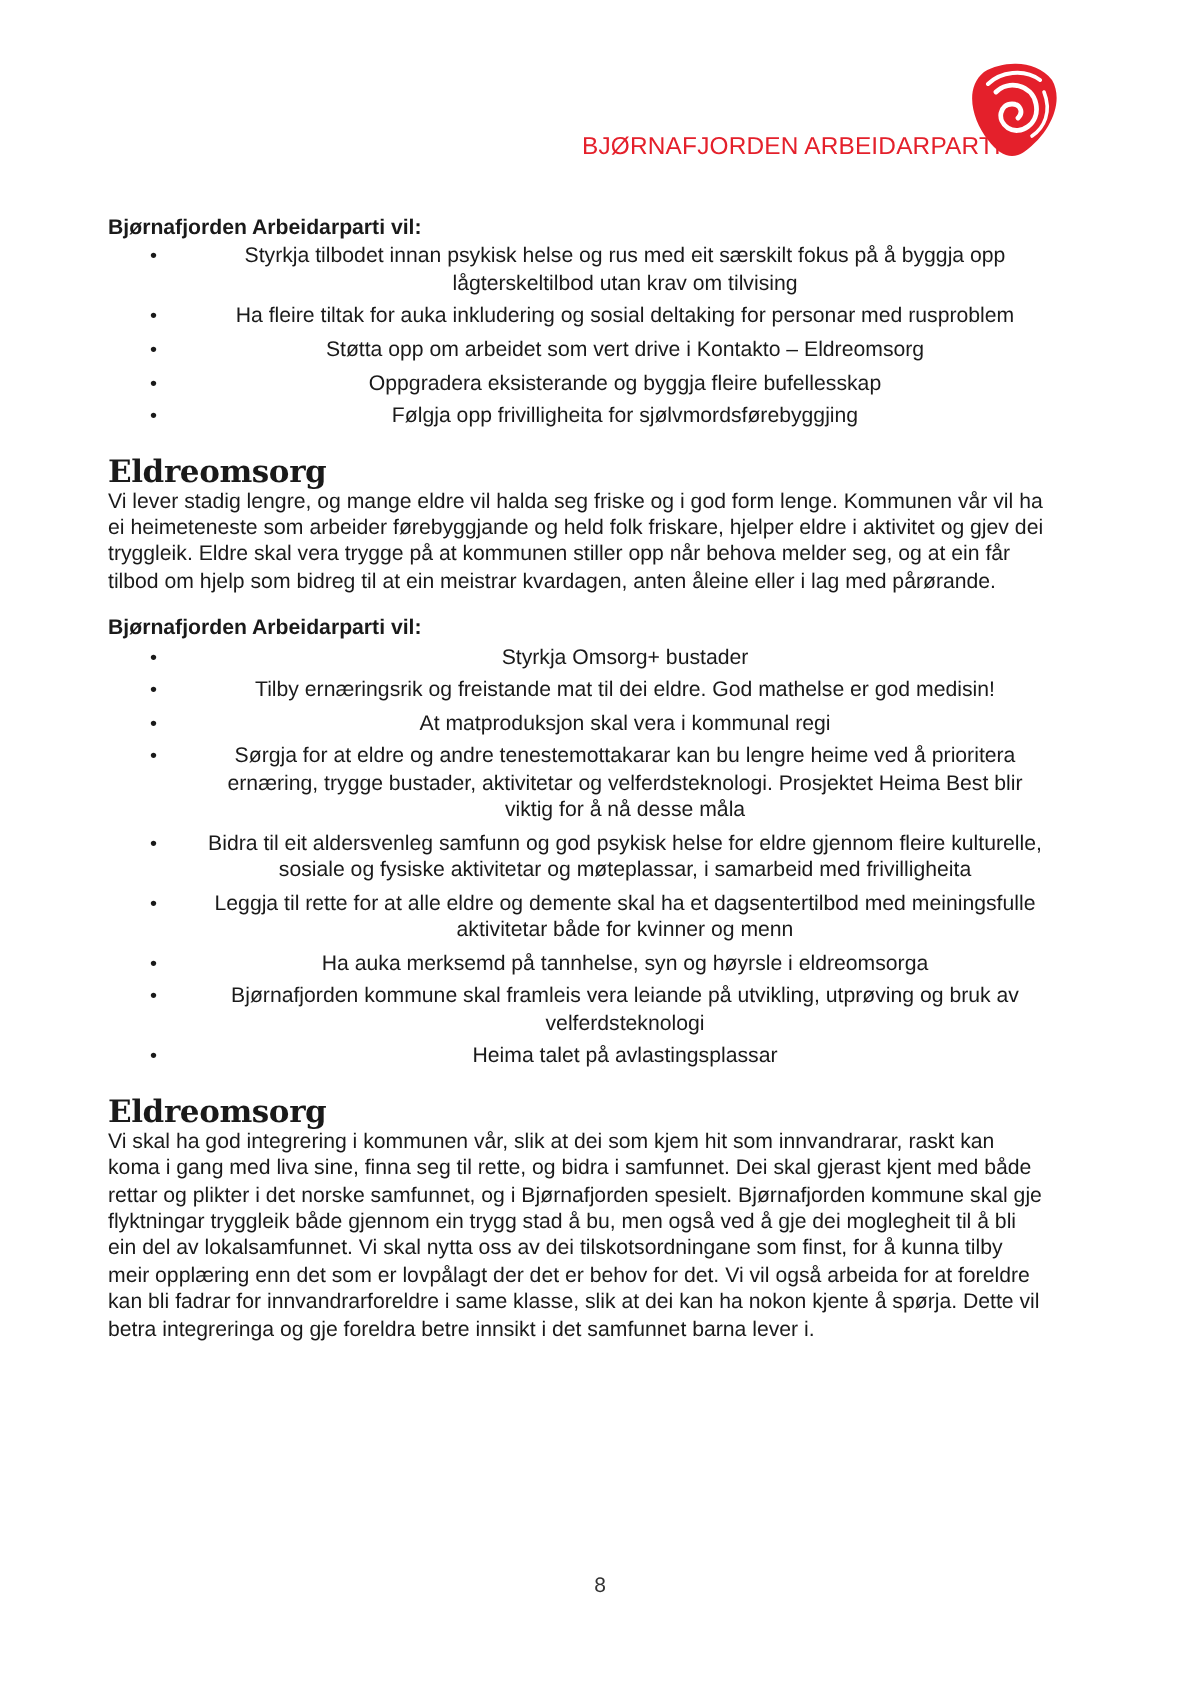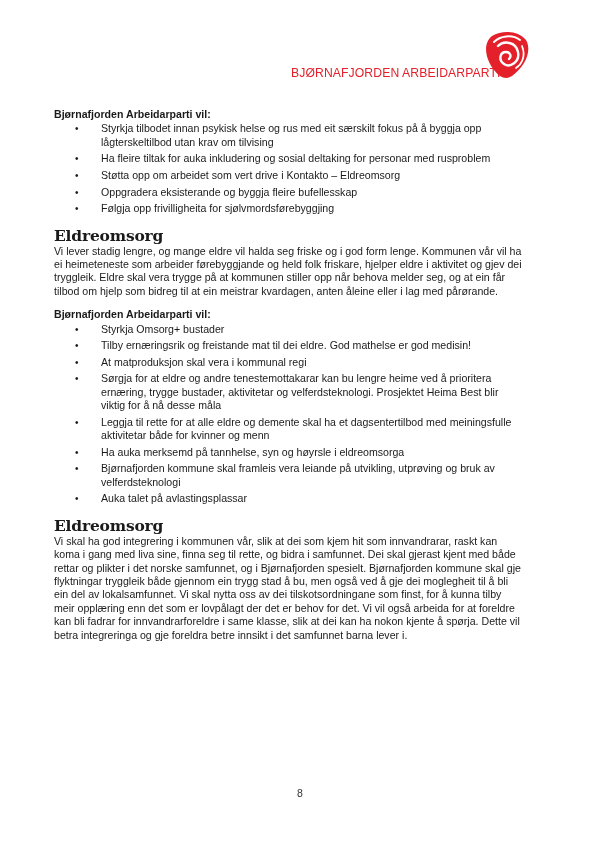--- a/index.html
+++ b/index.html
@@ -5,21 +5,21 @@
   html, body { margin: 0; padding: 0; background: #ffffff; }
   body { width: 600px; height: 849px; position: relative; overflow: hidden;
          font-family: "Liberation Sans", sans-serif; color: #1a1a1a; }
   .header { position: absolute; left: 0; top: 0; width: 600px; height: 100px; }
   .org-name { position: absolute; left: 291px; top: 66px; font-size: 12.2px; color: #e4202b;
               letter-spacing: 0.1px; font-family: "Liberation Sans", sans-serif; }
   .logo { position: absolute; left: 482px; top: 30px; width: 48px; height: 50px; }
   .content { position: absolute; left: 54px; top: 108px; width: 470px; font-size: 10.6px; line-height: 13.4px; }
   .lead { font-weight: bold; margin: 0 0 1px 0; }
   ul { margin: 0 0 0 0; padding: 0 0 0 47px; list-style: none; }
-  li { position: relative; margin-bottom: 3.2px; }
+  li { position: relative; margin-bottom: 3.2px; text-align: center; }
   li::before { content: "•"; position: absolute; left: -26px; top: 0; font-size: 10px; }
   h2 { font-family: "DejaVu Serif", "Liberation Serif", serif; font-size: 15.5px; font-weight: bold;
        margin: 11px 0 0 0; line-height: 18px; letter-spacing: -0.2px; }
   p { margin: 0; }
   .gap { height: 10px; }
   .page-num { position: absolute; left: 0; width: 600px; top: 787px; text-align: center; font-size: 10.5px; color: #333; }
 </style>
 </head>
 <body>
 
@@ -48,24 +48,25 @@
   <section>
     <h2>Eldreomsorg</h2>
     <p>Vi lever stadig lengre, og mange eldre vil halda seg friske og i god form lenge. Kommunen vår vil ha ei heimeteneste som arbeider førebyggjande og held folk friskare, hjelper eldre i aktivitet og gjev dei tryggleik. Eldre skal vera trygge på at kommunen stiller opp når behova melder seg, og at ein får tilbod om hjelp som bidreg til at ein meistrar kvardagen, anten åleine eller i lag med pårørande.</p>
     <div class="gap"></div>
     <p class="lead">Bjørnafjorden Arbeidarparti vil:</p>
     <ul>
       <li>Styrkja Omsorg+ bustader</li>
       <li>Tilby ernæringsrik og freistande mat til dei eldre. God mathelse er god medisin!</li>
       <li>At matproduksjon skal vera i kommunal regi</li>
       <li>Sørgja for at eldre og andre tenestemottakarar kan bu lengre heime ved å prioritera ernæring, trygge bustader, aktivitetar og velferdsteknologi. Prosjektet Heima Best blir viktig for å nå desse måla</li>
+      <li>Bidra til eit aldersvenleg samfunn og god psykisk helse for eldre gjennom fleire kulturelle, sosiale og fysiske aktivitetar og møteplassar, i samarbeid med frivilligheita</li>
       <li>Leggja til rette for at alle eldre og demente skal ha et dagsentertilbod med meiningsfulle aktivitetar både for kvinner og menn</li>
       <li>Ha auka merksemd på tannhelse, syn og høyrsle i eldreomsorga</li>
       <li>Bjørnafjorden kommune skal framleis vera leiande på utvikling, utprøving og bruk av velferdsteknologi</li>
-      <li>Auka talet på avlastingsplassar</li>
+      <li>Heima talet på avlastingsplassar</li>
     </ul>
   </section>
 
   <section>
     <h2>Eldreomsorg</h2>
     <p>Vi skal ha god integrering i kommunen vår, slik at dei som kjem hit som innvandrarar, raskt kan koma i gang med liva sine, finna seg til rette, og bidra i samfunnet. Dei skal gjerast kjent med både rettar og plikter i det norske samfunnet, og i Bjørnafjorden spesielt. Bjørnafjorden kommune skal gje flyktningar tryggleik både gjennom ein trygg stad å bu, men også ved å gje dei moglegheit til å bli ein del av lokalsamfunnet. Vi skal nytta oss av dei tilskotsordningane som finst, for å kunna tilby meir opplæring enn det som er lovpålagt der det er behov for det. Vi vil også arbeida for at foreldre kan bli fadrar for innvandrarforeldre i same klasse, slik at dei kan ha nokon kjente å spørja. Dette vil betra integreringa og gje foreldra betre innsikt i det samfunnet barna lever i.</p>
   </section>
 </div>
 
 <div class="page-num">8</div>

